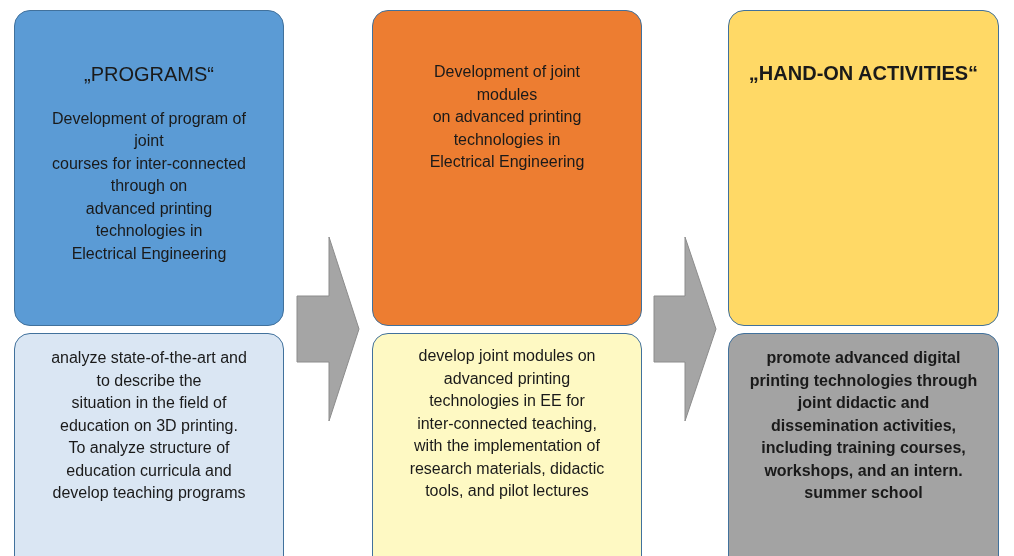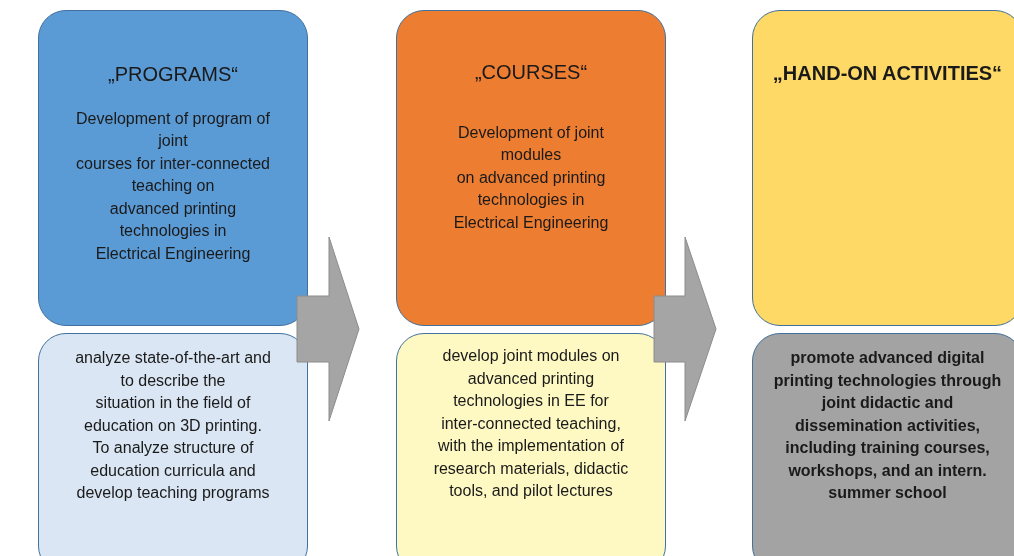--- a/index.html
+++ b/index.html
@@ -1,54 +1,53 @@
 <!DOCTYPE html>
 <html><head>
 <meta charset="utf-8">
 <style>
   html, body { margin: 0; padding: 0; background: #ffffff; }
   body { width: 1014px; height: 556px; position: relative; overflow: hidden;
          font-family: "Liberation Sans", "DejaVu Sans", sans-serif; color: #1a1a1a; }
   .box { position: absolute; box-sizing: border-box; border: 1.5px solid #41719c;
-         border-radius: 28px; text-align: center; font-size: 16px; line-height: 22.5px; margin-left: 24px; }
+         border-radius: 16px; text-align: center; font-size: 16px; line-height: 22.5px; }
   .top { height: 316px; top: 10px; }
   .bottom { height: 241px; top: 333px; }
   .col1 { left: 14px; width: 270px; }
   .col2 { left: 372px; width: 270px; }
   .col3 { left: 728px; width: 271px; font-weight: bold; }
   .title { font-size: 20px; display: block; }
   .desc { display: block; white-space: pre-line; }
   .bottom .desc { white-space: pre-line; }
   svg.arrows { position: absolute; left: 0; top: 0; }
 </style>
 </head>
 <body>
 
 <div class="box top col1" style="background:#5b9bd5; padding-top:52px;">
   <span class="title" style="margin-bottom:22px;">„PROGRAMS“</span>
   <span class="desc">Development of program of
 joint
 courses for inter-connected
-teaching on
+through on
 advanced printing
 technologies in
 Electrical Engineering</span>
 </div>
 <div class="box bottom col1" style="background:#dae6f3; padding-top:13px;">
   <span class="desc">analyze state-of-the-art and
 to describe the
 situation in the field of
 education on 3D printing.
 To analyze structure of
 education curricula and
 develop teaching programs</span>
 </div>
 
 <div class="box top col2" style="background:#ed7d31; padding-top:50px;">
-  <span class="title" style="margin-bottom:38px;">„COURSES“</span>
   <span class="desc">Development of joint
 modules
 on advanced printing
 technologies in
 Electrical Engineering</span>
 </div>
 <div class="box bottom col2" style="background:#fef9c3; padding-top:11px;">
   <span class="desc">develop joint modules on
 advanced printing
 technologies in EE for

